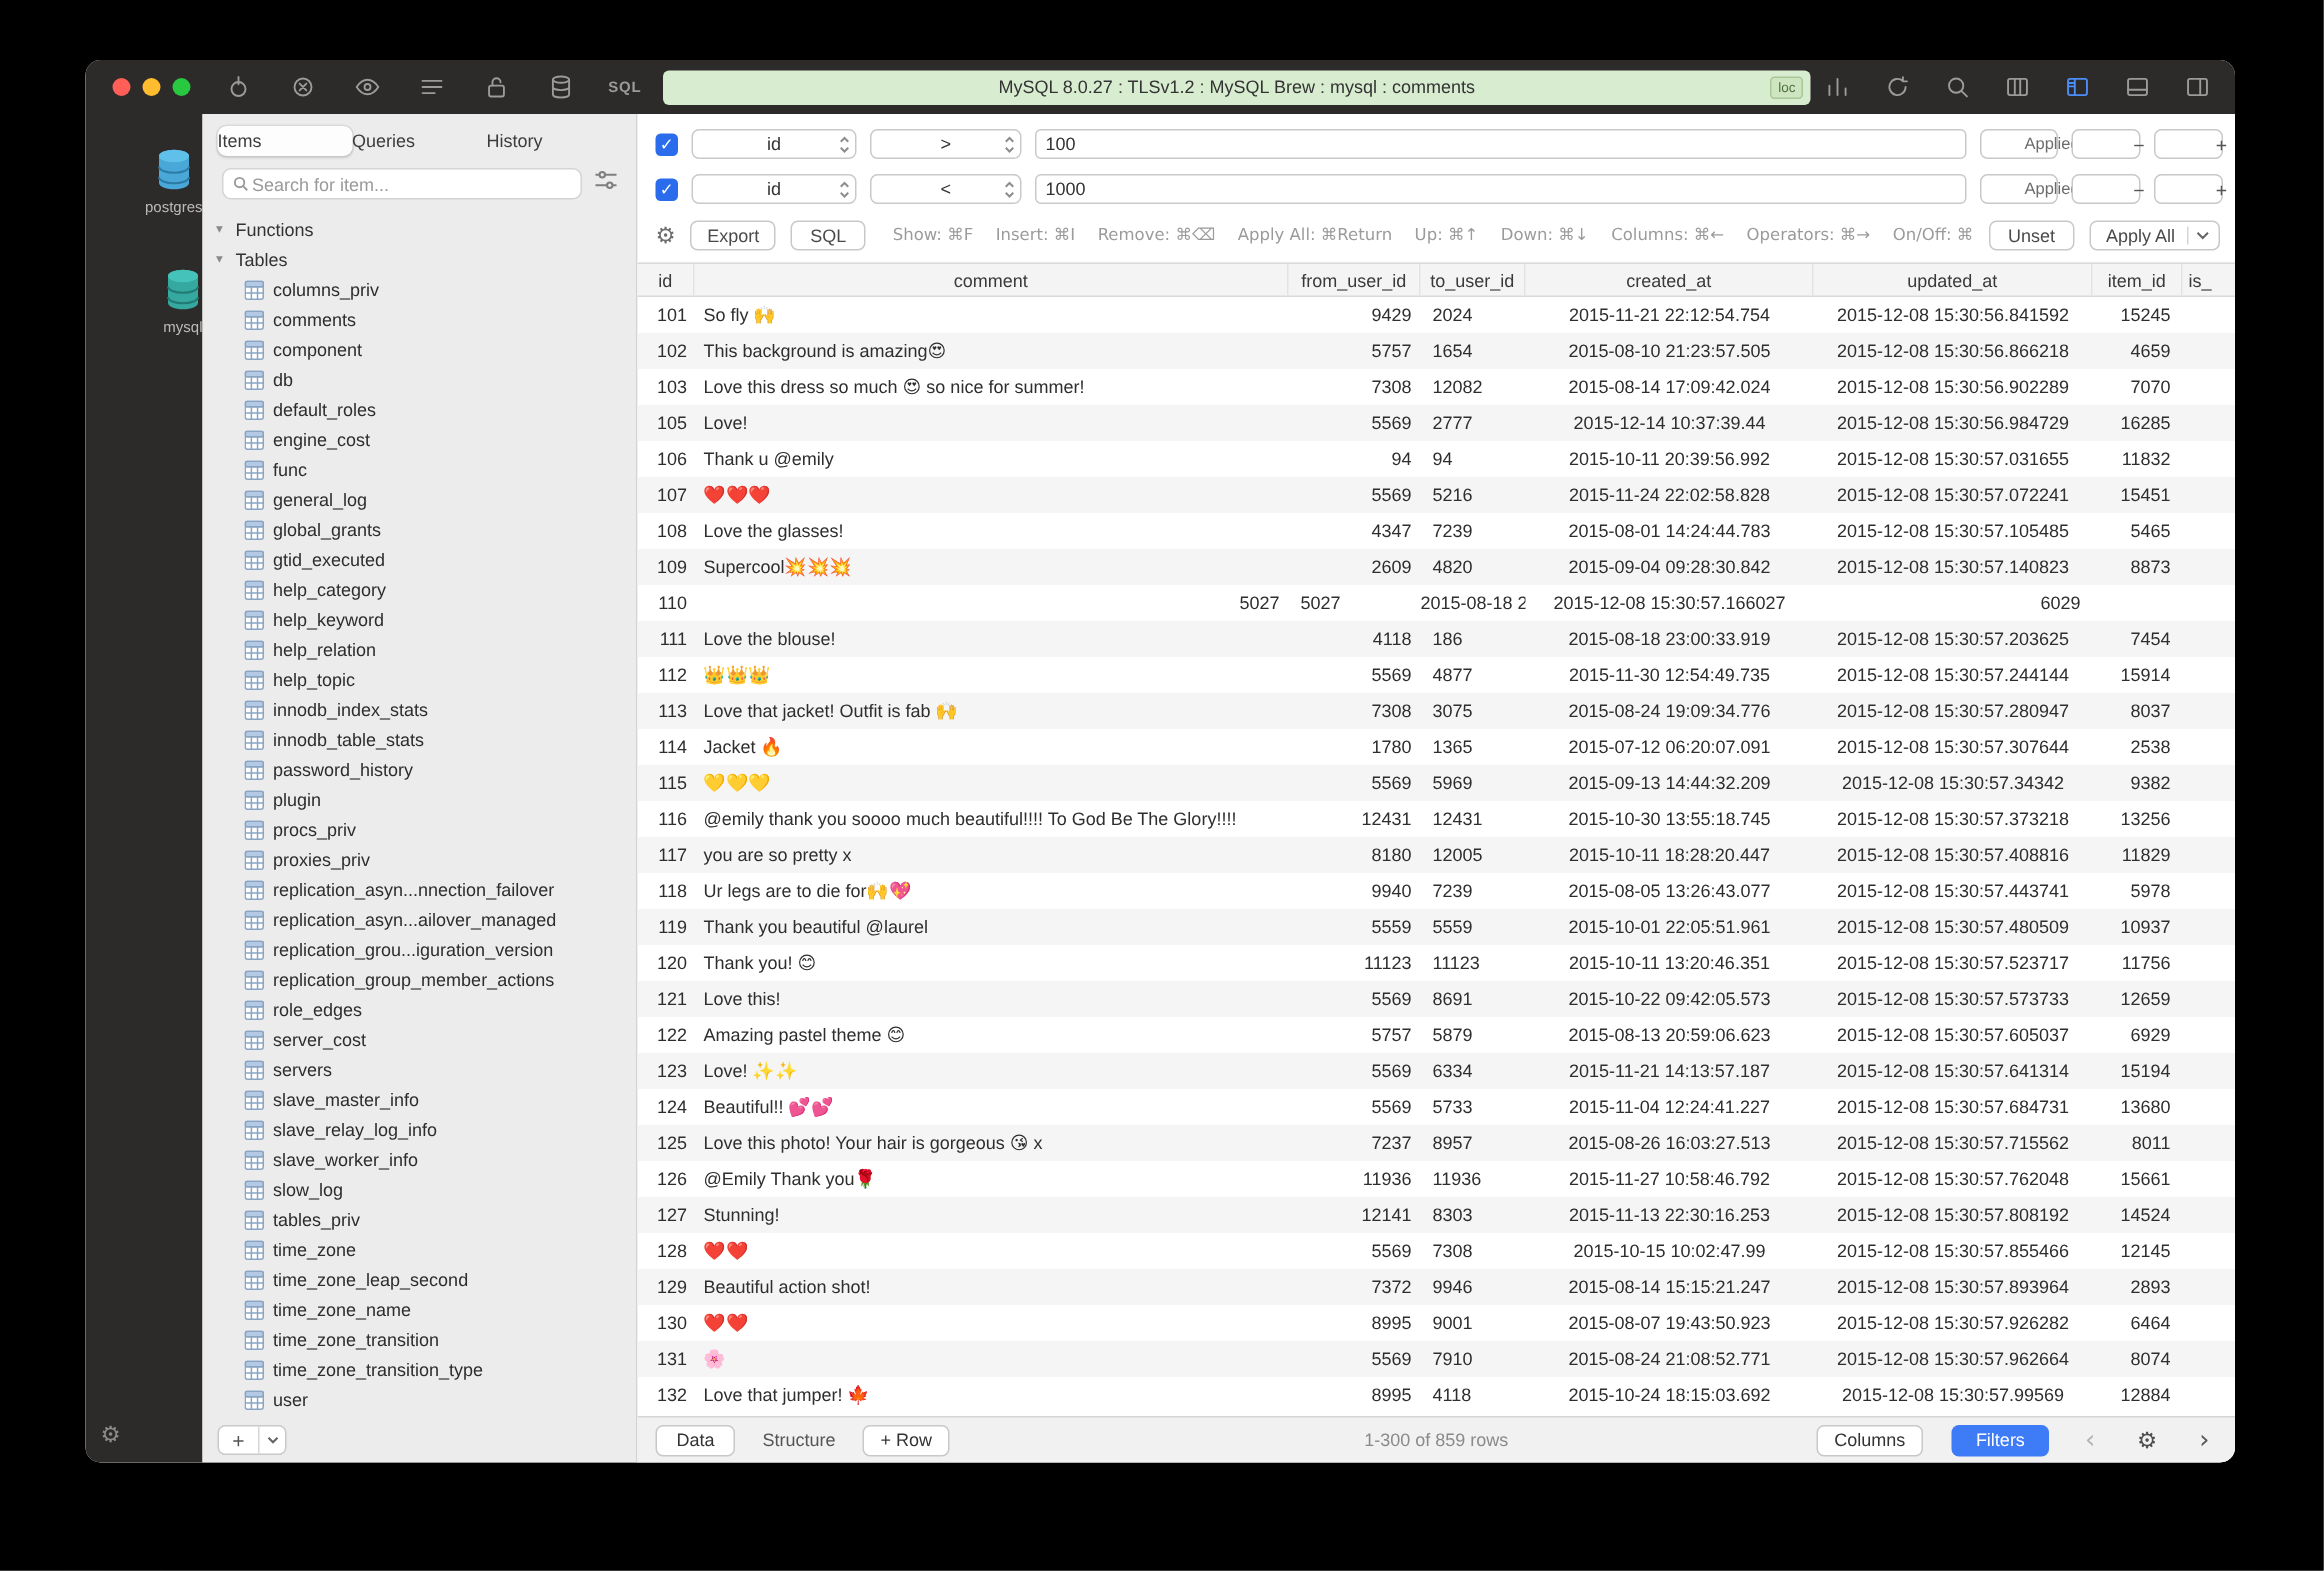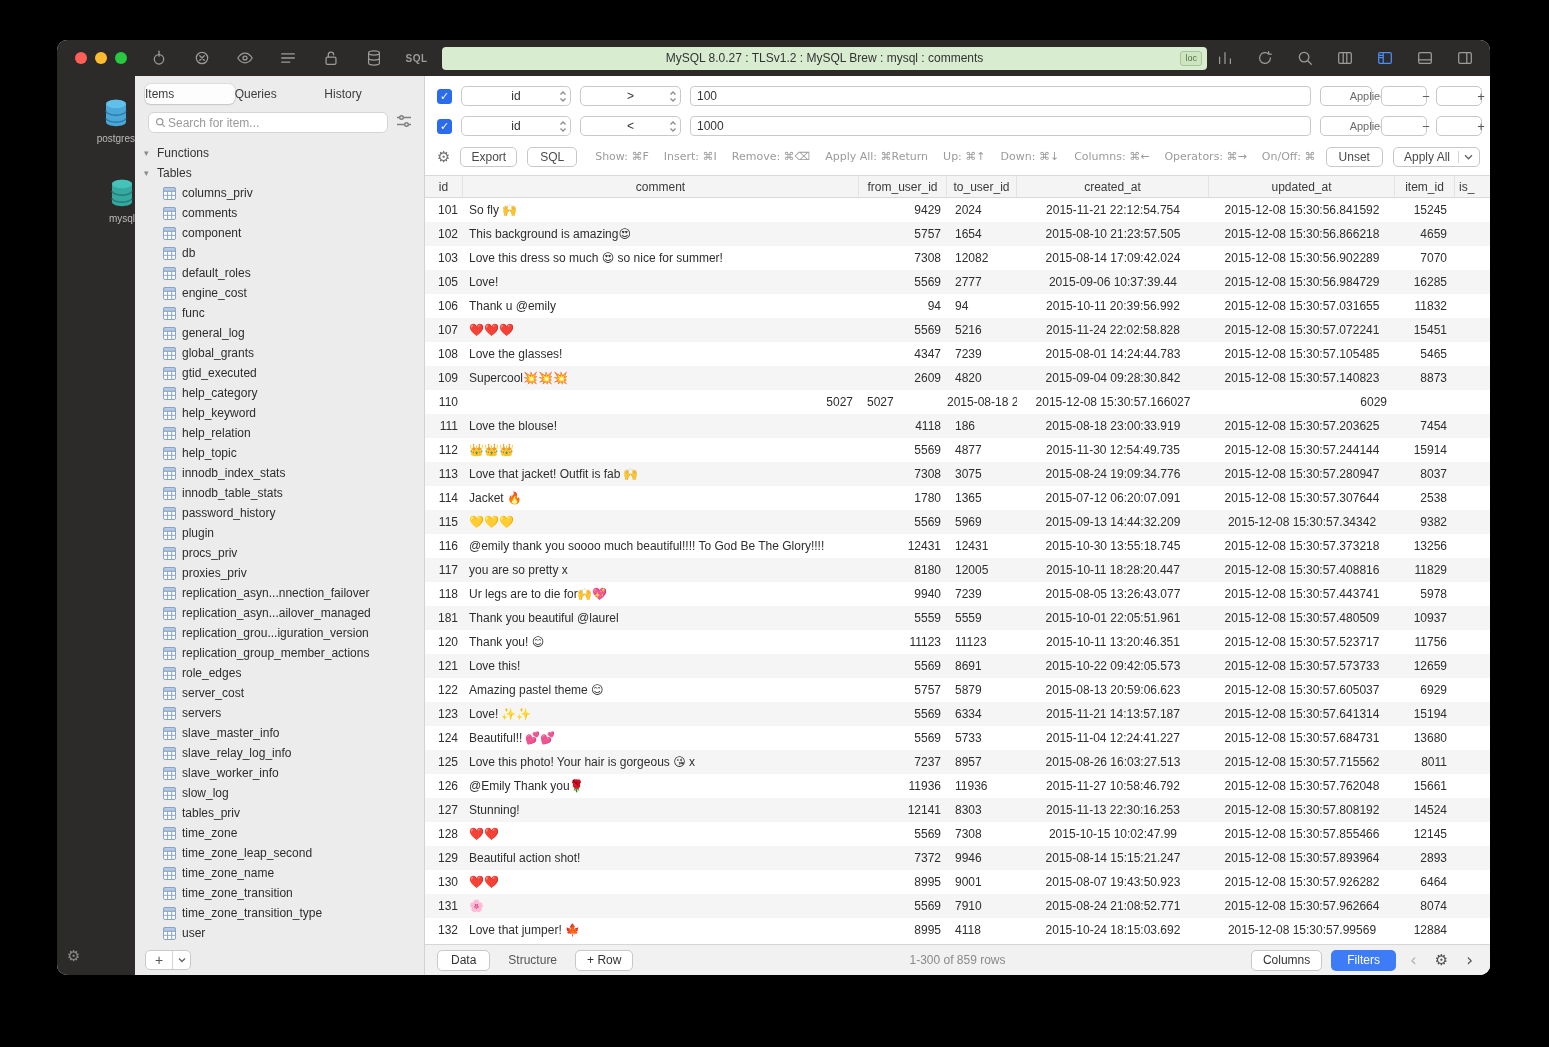--- a/index.html
+++ b/index.html
@@ -117,21 +117,21 @@
 
   
   .footer { height:31px; flex:none; background:#f1f1f1; border-top:1px solid #d6d6d6;
             display:flex; align-items:center; padding:0 12px; gap:9px; position:relative; }
   .seg-btn { height:21px; display:flex; align-items:center; font-size:12px; border-radius:5px; padding:0 13px; color:#333; }
   .seg-btn.on { background:#fff; border:1px solid #c8c8c8; }
   .seg-btn.off { color:#555; padding:0 9px; }
   .pill-btn { height:21px; display:flex; align-items:center; gap:4px; font-size:12px; background:#fff;
               border:1px solid #c8c8c8; border-radius:5px; padding:0 11px; color:#333; }
   .rowcount { position:absolute; left:50%; transform:translateX(-50%); font-size:12px; color:#8a8a8a; }
-  .f-right { margin-left:auto; display:flex; align-items:center; gap:9px; }
+  .f-right { margin-left:auto; display:flex; align-items:center; gap:19px; }
   .blue-btn { height:21px; display:flex; align-items:center; font-size:12px; background:#3e7bf7; color:#fff;
               border-radius:5px; padding:0 16px; }
   .pg { font-size:17px; line-height:17px; padding:0 5px; font-family:"DejaVu Sans", sans-serif; }
   .pg.dis { color:#b3b3b3; } .pg.en { color:#585858; }
   .f-gear { color:#4f4f4f; font-size:15px; font-family:"DejaVu Sans", sans-serif; padding:0 4px; }
 </style>
 </head>
 <body>
 
 <div class="window">
@@ -753,21 +753,21 @@
             <div class="tcell c4">2015-08-14 17:09:42.024</div>
             <div class="tcell c5">2015-12-08 15:30:56.902289</div>
             <div class="tcell c6">7070</div>
             <div class="tcell c7"></div>
           </div>
           <div class="trow grid-row alt">
             <div class="tcell c0">105</div>
             <div class="tcell c1">Love!</div>
             <div class="tcell c2">5569</div>
             <div class="tcell c3">2777</div>
-            <div class="tcell c4">2015-09-06 10:37:39.44</div>
+            <div class="tcell c4">2015-12-14 10:37:39.44</div>
             <div class="tcell c5">2015-12-08 15:30:56.984729</div>
             <div class="tcell c6">16285</div>
             <div class="tcell c7"></div>
           </div>
           <div class="trow grid-row">
             <div class="tcell c0">106</div>
             <div class="tcell c1">Thank u @emily</div>
             <div class="tcell c2">94</div>
             <div class="tcell c3">94</div>
             <div class="tcell c4">2015-10-11 20:39:56.992</div>
@@ -888,21 +888,21 @@
             <div class="tcell c0">118</div>
             <div class="tcell c1">Ur legs are to die for🙌💖</div>
             <div class="tcell c2">9940</div>
             <div class="tcell c3">7239</div>
             <div class="tcell c4">2015-08-05 13:26:43.077</div>
             <div class="tcell c5">2015-12-08 15:30:57.443741</div>
             <div class="tcell c6">5978</div>
             <div class="tcell c7"></div>
           </div>
           <div class="trow grid-row alt">
-            <div class="tcell c0">181</div>
+            <div class="tcell c0">119</div>
             <div class="tcell c1">Thank you beautiful @laurel</div>
             <div class="tcell c2">5559</div>
             <div class="tcell c3">5559</div>
             <div class="tcell c4">2015-10-01 22:05:51.961</div>
             <div class="tcell c5">2015-12-08 15:30:57.480509</div>
             <div class="tcell c6">10937</div>
             <div class="tcell c7"></div>
           </div>
           <div class="trow grid-row">
             <div class="tcell c0">120</div>

